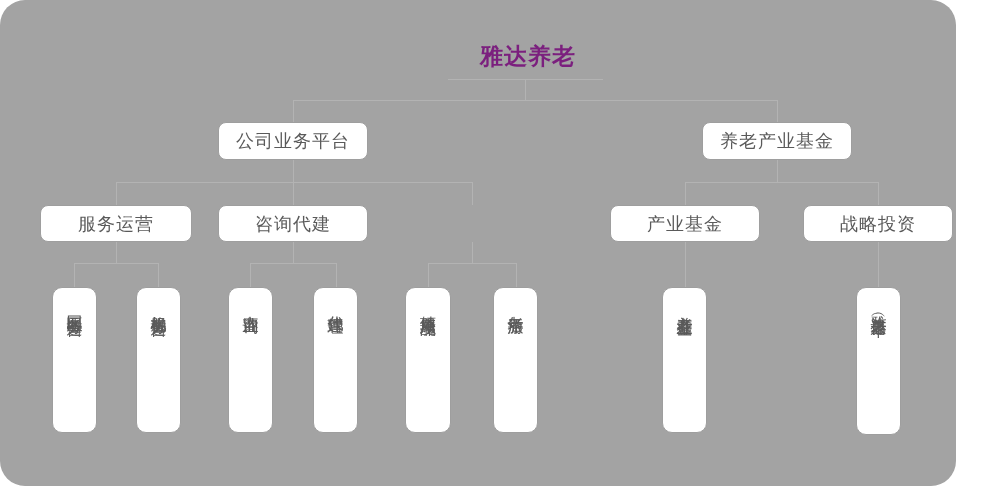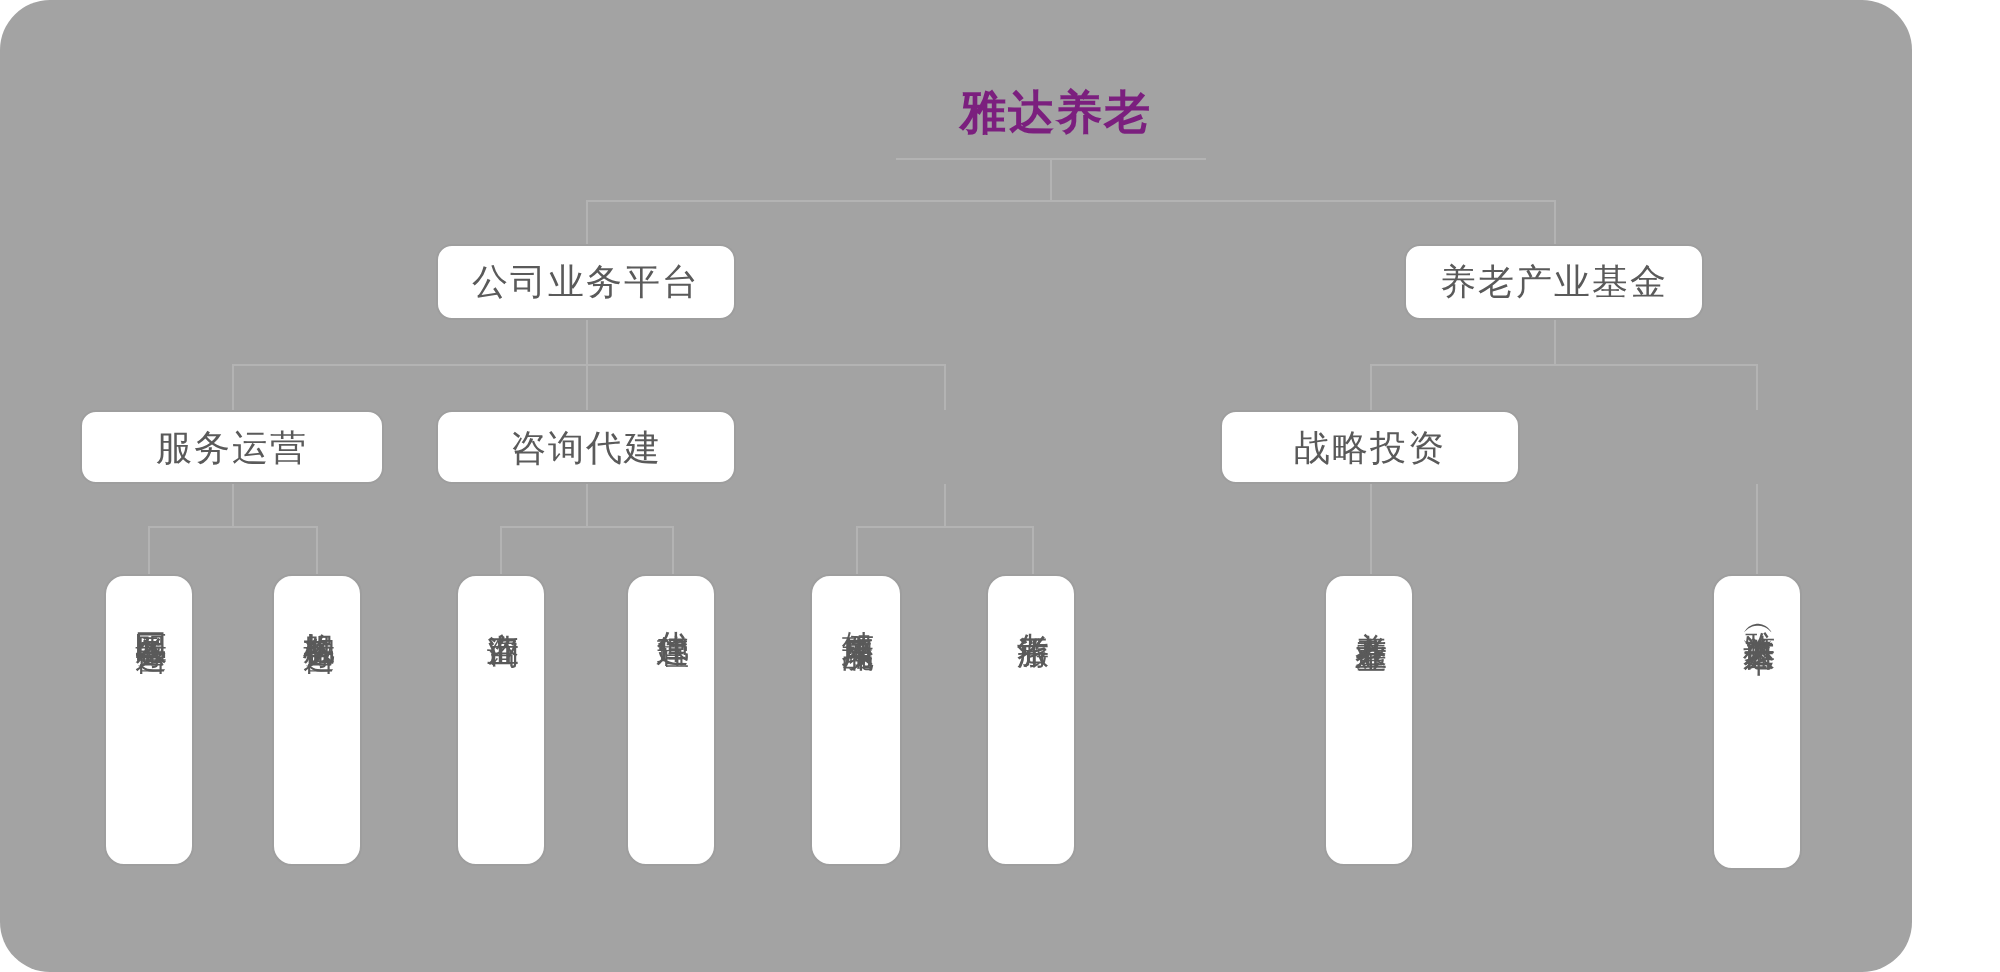--- a/index.html
+++ b/index.html
@@ -103,21 +103,22 @@
   <div class="vline" style="left:428px; top:263px; height:24px;"></div>
   <div class="vline" style="left:516px; top:263px; height:24px;"></div>
   <div class="vline" style="left:685px; top:242px; height:45px;"></div>
   <div class="vline" style="left:878px; top:242px; height:45px;"></div>
 
   <div class="node" style="left:218px; top:122px; width:150px; height:38px;">公司业务平台</div>
   <div class="node" style="left:702px; top:122px; width:150px; height:38px;">养老产业基金</div>
 
   <div class="node" style="left:40px; top:205px; width:152px; height:37px;">服务运营</div>
   <div class="node" style="left:218px; top:205px; width:150px; height:37px;">咨询代建</div>
-  <div class="node" style="left:610px; top:205px; width:150px; height:37px;">战略投资</div>
+  <div class="node" style="left:610px; top:205px; width:150px; height:37px;">产业基金</div>
+  <div class="node" style="left:803px; top:205px; width:150px; height:37px;">战略投资</div>
 
   <div class="leaf" style="left:52px; top:287px; width:45px; height:146px;">
     <span>园区服务运营</span>
   </div>
   <div class="leaf" style="left:136px; top:287px; width:45px; height:146px;">
     <span>机构服务运营</span>
   </div>
   <div class="leaf" style="left:228px; top:287px; width:45px; height:146px;">
     <span>产业咨询</span>
   </div>

